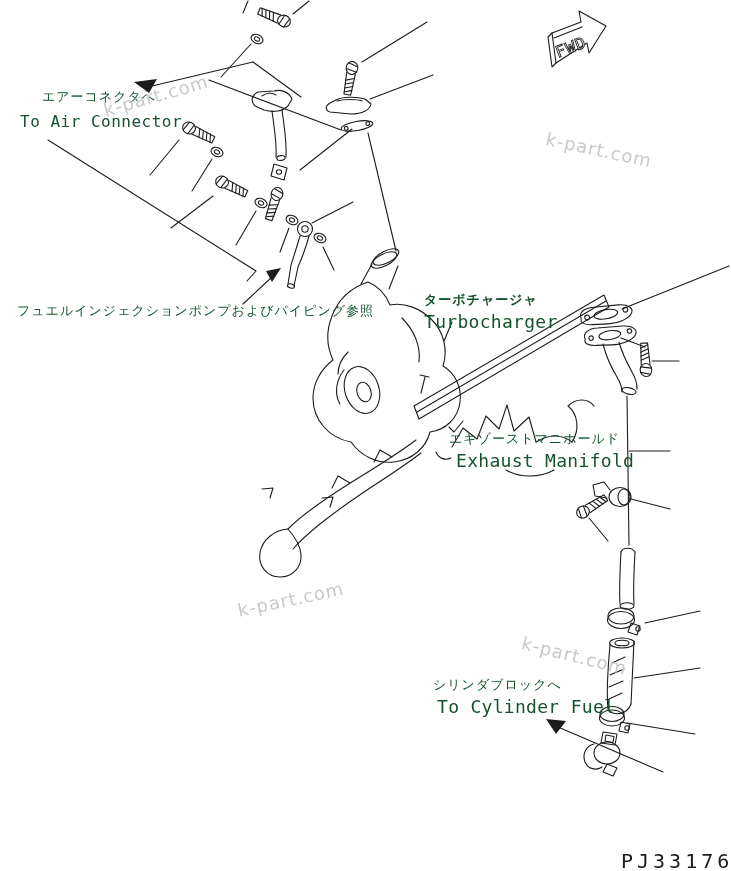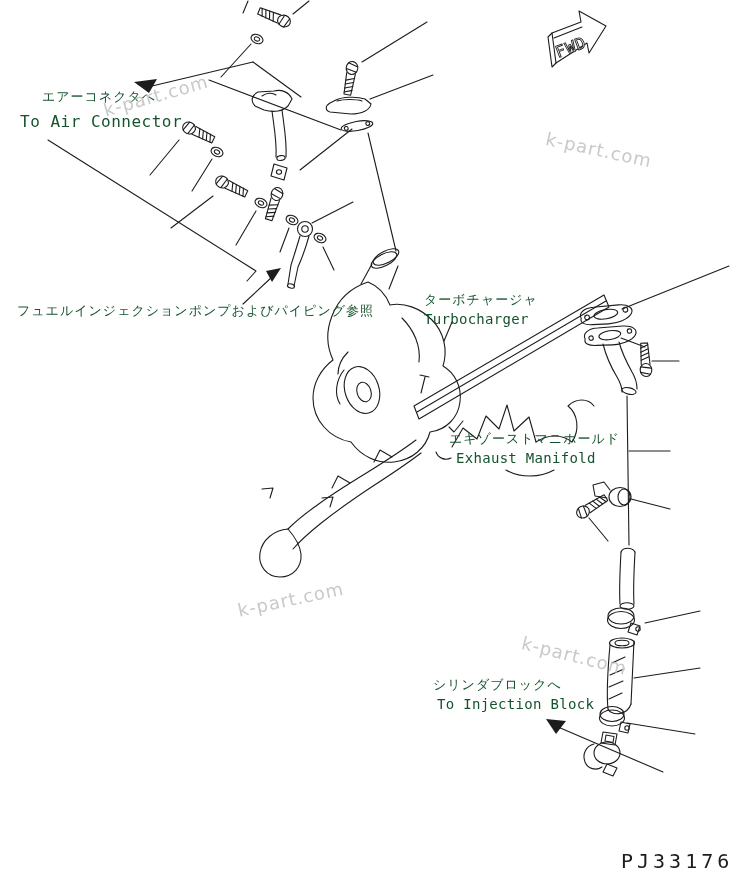--- a/index.html
+++ b/index.html
@@ -4,21 +4,21 @@
 <style>
   html,body{margin:0;padding:0}
   body{
     width:731px;height:871px;position:relative;overflow:hidden;
     background:#ffffff;
     font-family:"DejaVu Sans Mono",monospace;
   }
   .stage{position:absolute;left:0;top:0;width:731px;height:871px}
   svg{position:absolute;left:0;top:0}
   .lbl{position:absolute;color:#14532d;white-space:nowrap;line-height:1.1}
-  .en{font-family:"DejaVu Sans Mono","Liberation Mono",monospace;font-size:14px;letter-spacing:.3px}
+  .en{font-family:"DejaVu Sans Mono","Liberation Mono",monospace;font-size:18px;letter-spacing:.3px}
   .en-lg{font-size:16px;letter-spacing:.5px}
   .jp{font-family:"DejaVu Sans","Liberation Sans",sans-serif;font-size:13px;letter-spacing:1px}
   .wm{
     position:absolute;white-space:nowrap;
     font-family:"DejaVu Sans","Liberation Sans",sans-serif;
     font-size:18px;letter-spacing:1px;color:#c9c9c9;
     transform-origin:left center;
   }
   .partno{
     position:absolute;left:621px;top:849px;color:#1c1c1c;
@@ -235,28 +235,28 @@
     <path d="M243,304 L272,277"></path>
     <path d="M558,727 L663,772"></path>
   </g>
 </svg>
 
 <div class="lbl jp" style="left:42px;  top:90px;">エアーコネクタへ</div>
 <div class="lbl en en-lg" style="left:20px; top:113px;">To Air Connector</div>
 
 <div class="lbl jp" style="left:1px;   top:304px;padding-left:16px;">フュエルインジェクションポンプおよびパイピング参照</div>
 
-<div class="lbl jp" style="left:424px; top:293px;">ターボチャージャ</div>
+<div class="lbl jp" style="left:424px; top:293px;font-weight:bold;">ターボチャージャ</div>
 <div class="lbl en" style="left:424px; top:312px;">Turbocharger</div>
 
 <div class="lbl jp" style="left:449px; top:432px;">エキゾーストマニホールド</div>
 <div class="lbl en" style="left:456px; top:451px;">Exhaust Manifold</div>
 
 <div class="lbl jp" style="left:433px; top:678px;">シリンダブロックへ</div>
-<div class="lbl en" style="left:437px; top:697px;">To Injection Block</div>
+<div class="lbl en" style="left:437px; top:697px;">To Cylinder Fuel</div>
 
 <div class="wm" style="left:104px; top:100px; transform:rotate(-16deg);">k-part.com</div>
 <div class="wm" style="left:546px; top:128px; transform:rotate(12deg);">k-part.com</div>
 <div class="wm" style="left:238px; top:600px; transform:rotate(-12deg);">k-part.com</div>
 <div class="wm" style="left:522px; top:632px; transform:rotate(14deg);">k-part.com</div>
 
 <div class="partno">PJ33176</div>
 
 </div>
 

